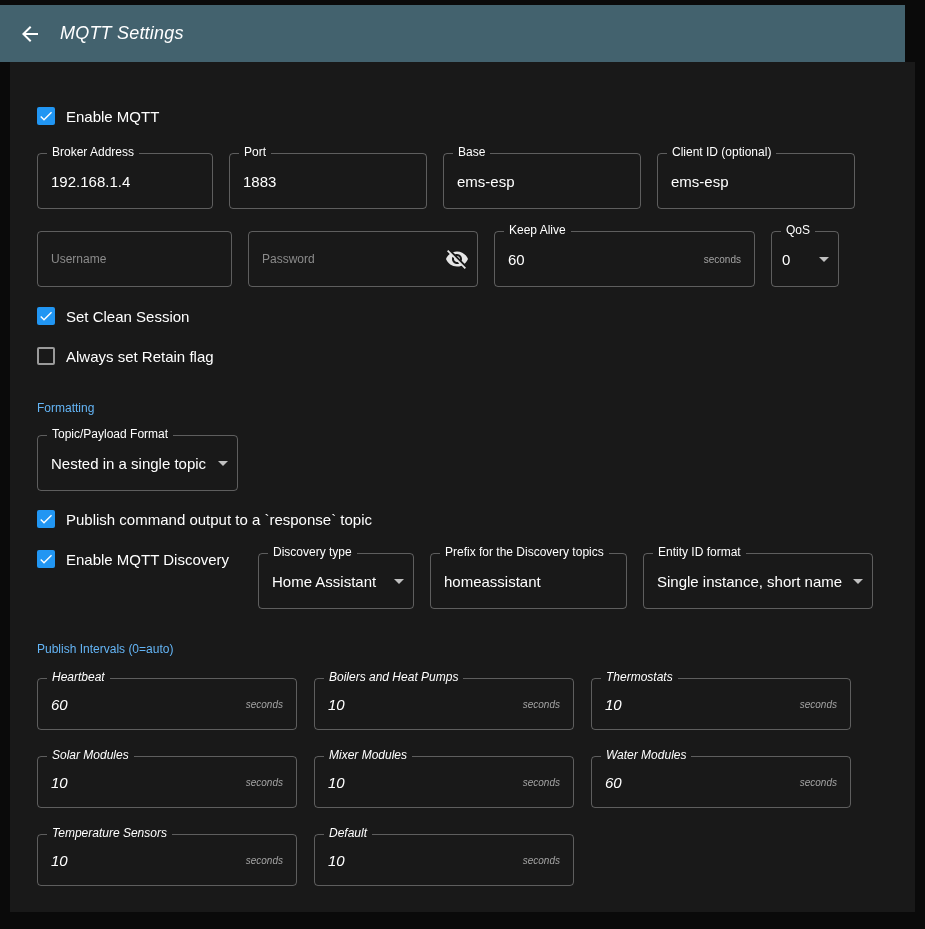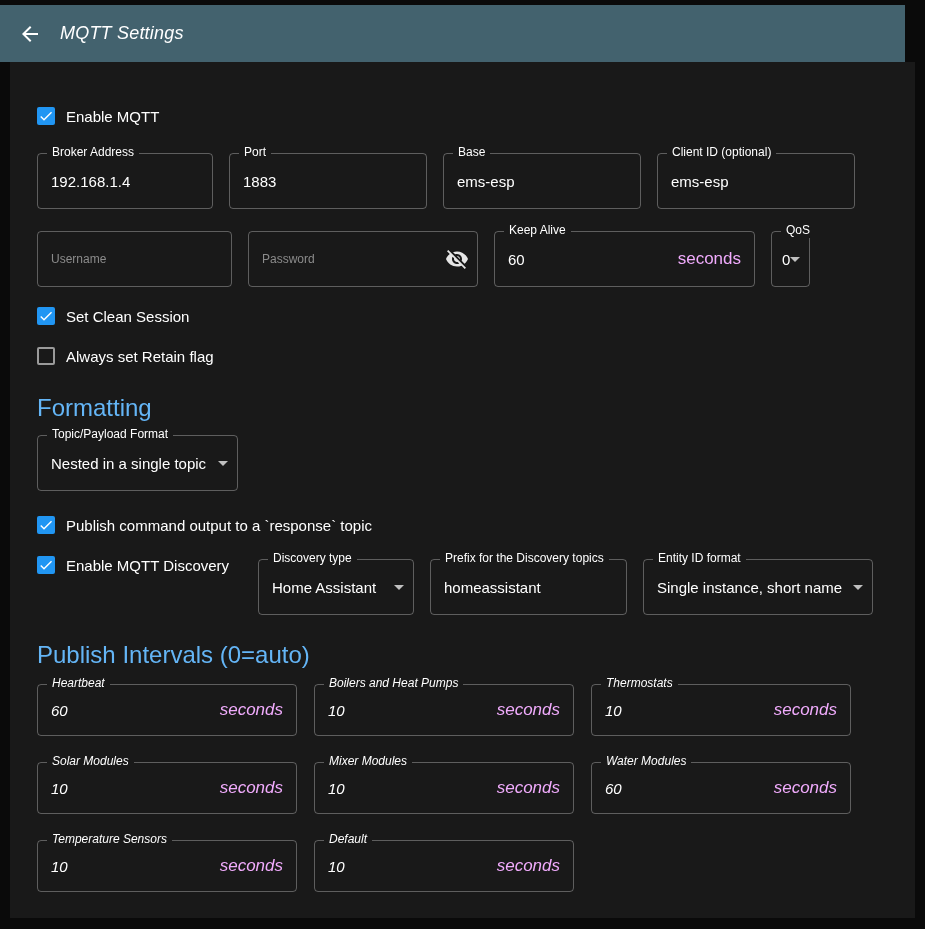--- a/index.html
+++ b/index.html
@@ -58,54 +58,54 @@
     top:-9px;
     left:9px;
     background:#191919;
     padding:0 5px;
     font-size:12px;
     color:#ffffff;
     line-height:15px;
     white-space:nowrap;
   }
   .fvalue { font-size:15px; color:#fff; white-space:nowrap; }
-  .fsuffix { margin-left:auto; font-size:17px; color:#f0abfc; }
+  .fsuffix { margin-left:auto; font-size:10px; color:#a3a3a3; }
   .fplaceholder { font-size:12px; color:#8b8b8b; }
   .select { cursor:pointer; }
   .caret {
     position:absolute;
     right:9px; top:50%;
     margin-top:-2px;
     width:0; height:0;
     border-left:5px solid transparent;
     border-right:5px solid transparent;
     border-top:5px solid #c0c0c0;
   }
   .eye-btn {
     position:absolute; right:8px; top:50%; transform:translateY(-50%);
     background:none; border:none; cursor:pointer; display:flex; align-items:center;
   }
 
   .w176{width:176px;} .w198{width:198px;} .w195{width:195px;} .w230{width:230px;}
-  .w261{width:261px;} .w56{width:39px; padding:0 10px;} .w201{width:201px;}
+  .w261{width:261px;} .w56{width:68px; padding:0 10px;} .w201{width:201px;}
   .w153{width:156px;} .w197{width:197px;}
 
   .row1 { margin-top:27px; }
   .row2 { margin-top:22px; }
   .cb-clean { margin-top:19px; }
   .cb-retain { margin-top:20px; }
   .section {
     margin-top:30px;
-    font-size:24px;
+    font-size:12px;
     font-weight:400;
     color:#64b5f6;
     line-height:24px;
   }
   .fmt-row { margin-top:15px; }
-  .cb-response { margin-top:24px; }
+  .cb-response { margin-top:18px; }
   .disc-row { display:flex; align-items:flex-start; margin-top:20px; }
   .disc-cb { width:221px; flex:none; }
   .disc-fields { display:flex; gap:16px; margin-top:4px; }
   .section2 { margin-top:28px; }
   .grid {
     margin-top:17px;
     display:grid;
     grid-template-columns:repeat(3, 260px);
     column-gap:17px;
     row-gap:26px;

